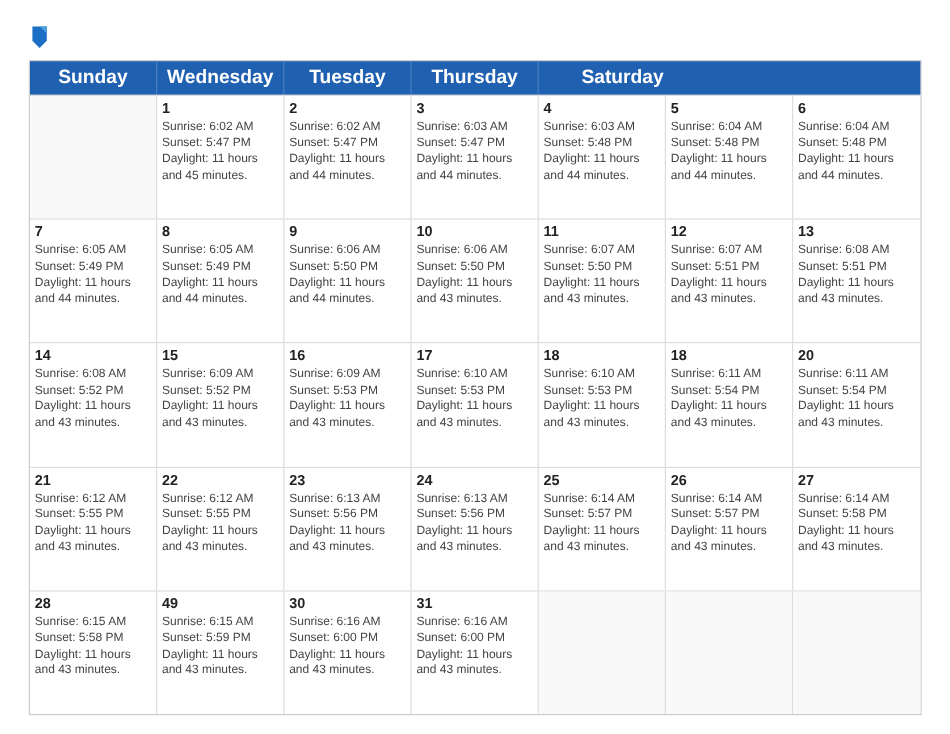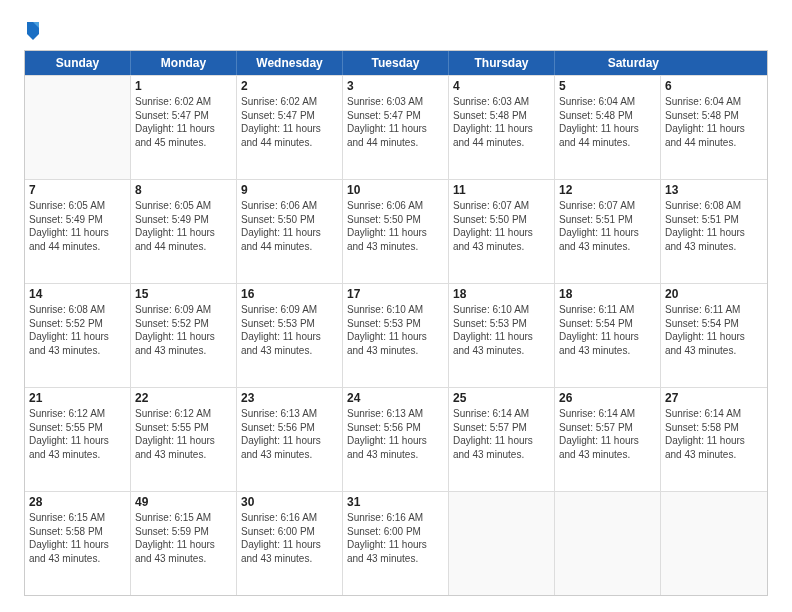--- a/index.html
+++ b/index.html
@@ -56,21 +56,21 @@
       flex-direction: column;
       border: 1px solid #ccc;
     }
     .cal-header-row {
       display: grid;
       grid-template-columns: repeat(7, 1fr);
       background: #2060b0;
     }
     .cal-header-cell {
       color: #fff;
-      font-size: 12px;
+      font-size: 16px;
       font-weight: bold;
       text-align: center;
       padding: 5px 2px;
       border-right: 1px solid #4a80c0;
     }
     .cal-header-cell:last-child { border-right: none; text-align: right; }
     .cal-body {
       display: flex;
       flex-direction: column;
       flex: 1;
@@ -121,21 +121,20 @@
     </div>
     <div class="title-block">
       <h1></h1>
       <h2></h2>
     </div>
   </div>
 
   <div class="calendar">
     <div class="cal-header-row">
     <div class="cal-header-cell">Sunday</div>
-        <div class="cal-header-cell">Monday</div>
         <div class="cal-header-cell">Wednesday</div>
         <div class="cal-header-cell">Tuesday</div>
         <div class="cal-header-cell">Thursday</div>
         <div class="cal-header-cell">Saturday</div>
       </div>
     <div class="cal-body">
     <div class="cal-row">
           <div class="cal-cell empty"></div>
           <div class="cal-cell">
             <div class="day-number">1</div>

